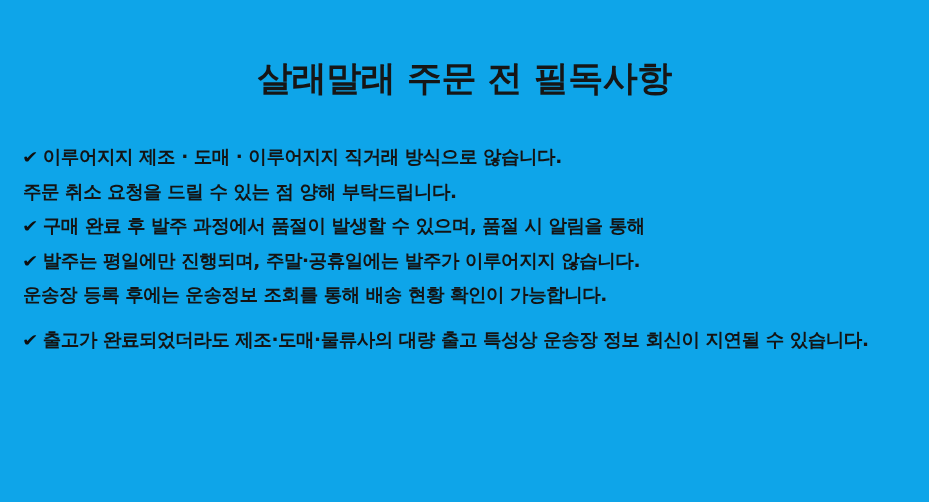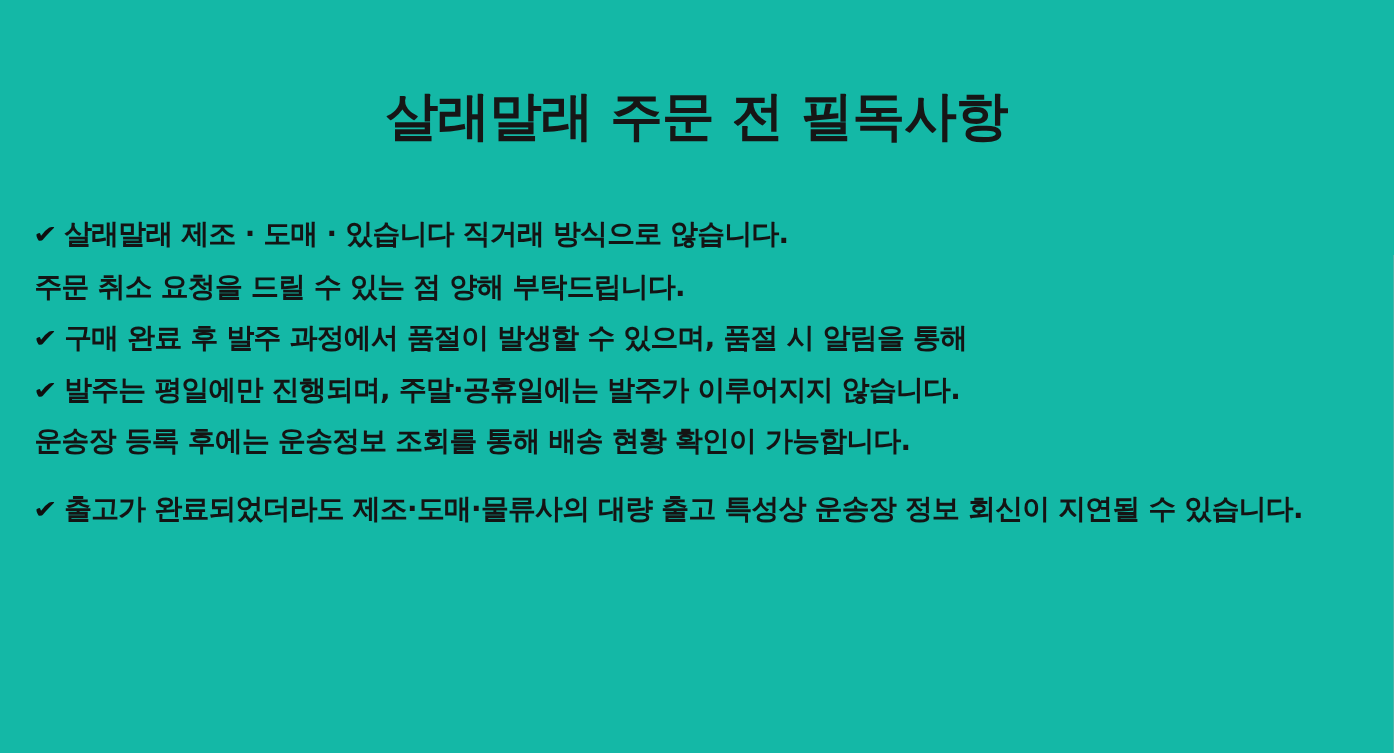--- a/index.html
+++ b/index.html
@@ -10,21 +10,21 @@
     width: 929px;
     height: 502px;
     background: #ABABA7;
     font-family: "DejaVu Sans", "Liberation Sans", sans-serif;
     overflow: hidden;
   }
   .notice-card {
     position: relative;
     width: 929px;
     height: 502px;
-    background: #14b8a6;
+    background: #0ea5e9;
     box-sizing: border-box;
   }
   .notice-title {
     position: absolute;
     top: 59px;
     left: 0;
     width: 929px;
     text-align: center;
     font-size: 35px;
     font-weight: 800;
@@ -66,21 +66,21 @@
   }
 </style>
 </head>
 <body>
 
 <div class="notice-card">
 
   <div class="notice-title">살래말래 주문 전 필독사항</div>
 
   <div class="notice-body">
-      <div class="notice-line"><span class="check-icon">✔</span><span class="seg">살래말래 </span><span class="seg hl">제조 · 도매 · 있습니다 직거래 방식</span><span class="seg">으로 않습니다.</span></div>
+      <div class="notice-line"><span class="check-icon">✔</span><span class="seg">이루어지지 </span><span class="seg hl">제조 · 도매 · 이루어지지 직거래 방식</span><span class="seg">으로 않습니다.</span></div>
       <div class="notice-line"><span class="seg">주문 취소 요청을 드릴 수 있는 점 양해 부탁드립니다.</span></div>
       <div class="notice-line"><span class="check-icon">✔</span><span class="seg">구매 완료 후 </span><span class="seg hl">발주 과정에서 품절</span><span class="seg">이 발생할 수 있으며, 품절 시 알림을 통해</span></div>
       <div class="notice-line"><span class="check-icon">✔</span><span class="seg">발주는 </span><span class="seg hl">평일에만 진행</span><span class="seg">되며, 주말·공휴일에는 발주가 이루어지지 않습니다.</span></div>
       <div class="notice-line"><span class="seg">운송장 등록 후에는 운송정보 조회를 통해 배송 현황 확인이 가능합니다.</span></div>
       <div class="notice-line spaced-top"><span class="check-icon">✔</span><span class="seg">출고가 완료되었더라도 제조·도매·물류사의 대량 출고 특성상 </span><span class="seg hl">운송장 정보 회신이 지연</span><span class="seg">될 수 있습니다.</span></div>
     </div>
 
 </div>
 
 </body></html>

